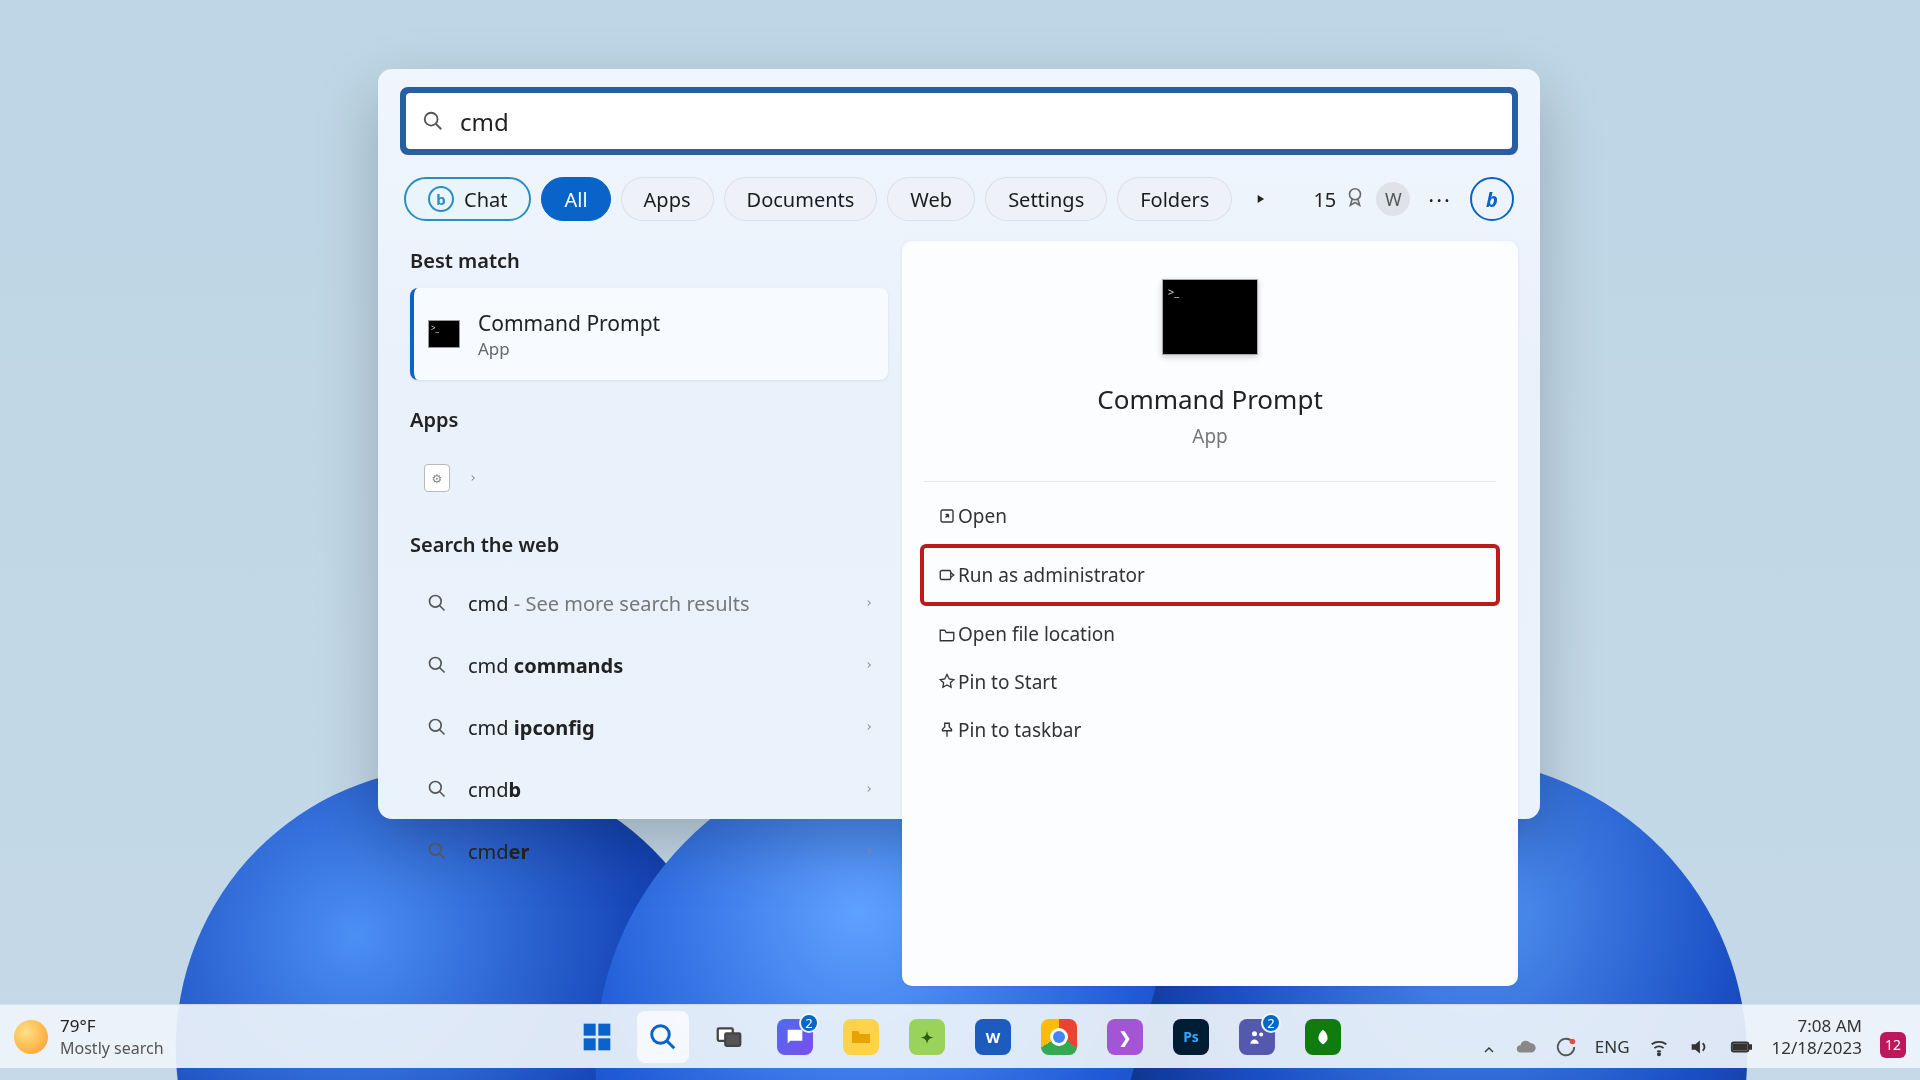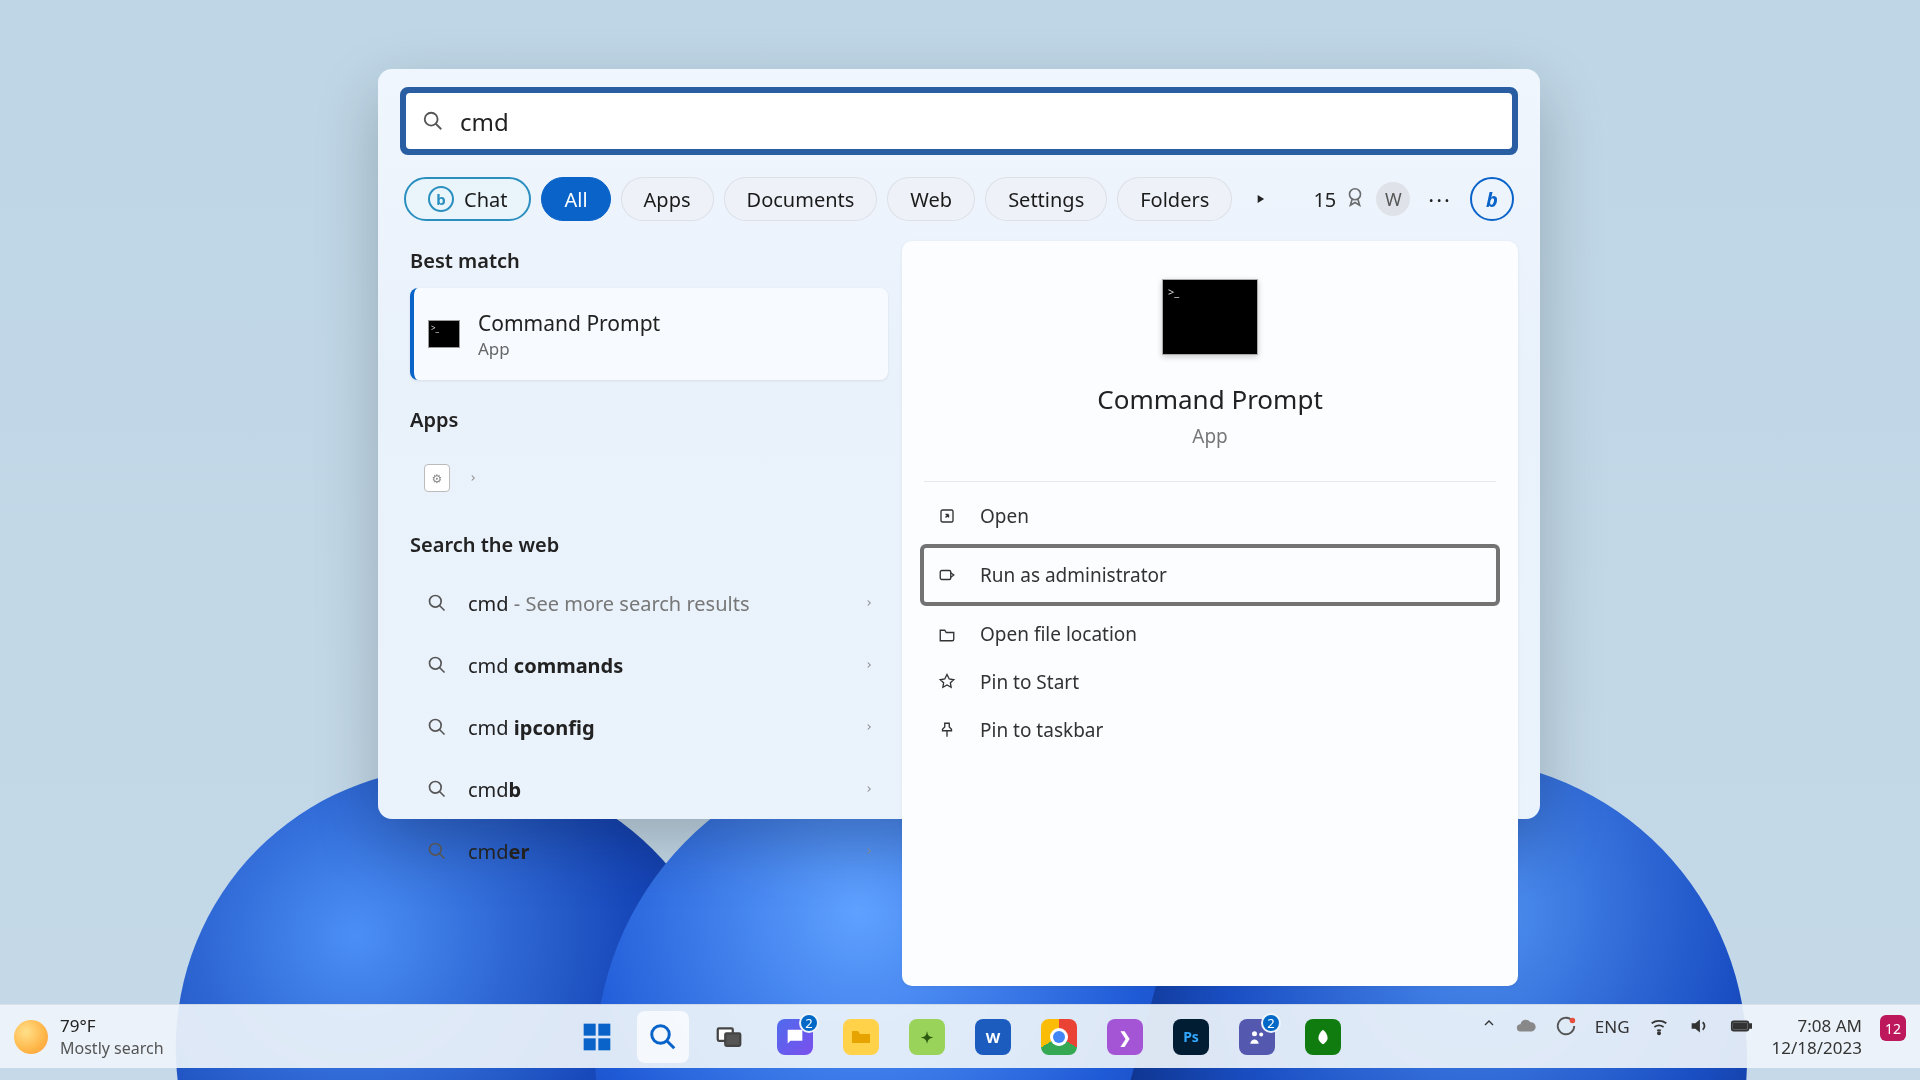--- a/index.html
+++ b/index.html
@@ -86,41 +86,41 @@
   flex: 1; background: #fcfdff; border-radius: 10px; padding: 38px 22px;
   box-shadow: 0 1px 4px rgba(0,0,0,.06);
 }
 .detail-icon {
   width:96px;height:76px;margin:0 auto;background:#000;border:1px solid #aaa;box-shadow:0 2px 6px rgba(0,0,0,.2);position:relative;
 }
 .detail-icon::after{content:">_";color:#ddd;font-size:11px;position:absolute;top:4px;left:5px;}
 .detail-title{font-size:26px;color:#222;text-align:center;margin-top:26px;}
 .detail-sub{font-size:19px;color:#777;text-align:center;margin-top:6px;}
 .detail-divider{height:1px;background:#e3e7ee;margin:32px 0 10px;}
-.action-row{height:48px;display:flex;align-items:center;gap:22px;padding:0 12px;border-radius:6px;cursor:pointer;font-size:19px;color:#333;}
-.action-row.hl{border:4px solid #737373;border-radius:6px;height:62px;margin:4px -4px;}
+.action-row{height:48px;display:flex;align-items:center;padding:0 12px;border-radius:6px;cursor:pointer;font-size:19px;color:#333;}
+.action-row.hl{border:4px solid #b91c1c;border-radius:6px;height:62px;margin:4px -4px;}
 .action-row .aic{width:22px;color:#444;display:flex;justify-content:center;}
 
 
 .taskbar {
   position:absolute;left:0;right:0;bottom:12px;height:64px;
   background: rgba(238,244,250,.92);
   border-top:1px solid rgba(0,0,0,.07);
   display:flex;align-items:center;padding:0 14px;
 }
 .tb-left{display:flex;align-items:center;gap:12px;}
 .weather-ico{width:34px;height:34px;border-radius:50%;background:radial-gradient(circle at 35% 35%,#ffe08a 0%,#ffb648 60%,#ff9838 100%);}
 .weather-txt .t{font-size:17px;color:#222;}
 .weather-txt .s{font-size:16px;color:#555;}
 .tb-center{position:absolute;left:50%;transform:translateX(-50%);display:flex;align-items:center;gap:14px;}
 .tb-btn{width:52px;height:52px;border-radius:8px;display:flex;align-items:center;justify-content:center;cursor:pointer;position:relative;}
 .tb-btn.active{background:rgba(255,255,255,.7);}
 .tb-btn .badge{position:absolute;top:2px;right:2px;background:#0068c6;color:#fff;border-radius:50%;width:20px;height:20px;font-size:13px;display:flex;align-items:center;justify-content:center;border:2px solid #eef4fa;}
 .app-ico{width:36px;height:36px;border-radius:8px;display:flex;align-items:center;justify-content:center;font-size:15px;font-weight:700;color:#fff;}
-.tb-right{margin-left:auto;display:flex;align-items:flex-start;gap:18px;color:#333;}
+.tb-right{margin-left:auto;display:flex;align-items:flex-end;gap:18px;color:#333;}
 .tb-right .sysico{cursor:pointer;display:flex;align-items:center;}
 .clock{text-align:right;font-size:17px;line-height:1.24;}
 .notif{width:26px;height:26px;border-radius:6px;background:#be185d;color:#fff;display:flex;align-items:center;justify-content:center;font-size:14px;}
 
 svg { display:block; }
 </style>
 </head>
 <body>
 
 <div class="wallpaper-bloom">

